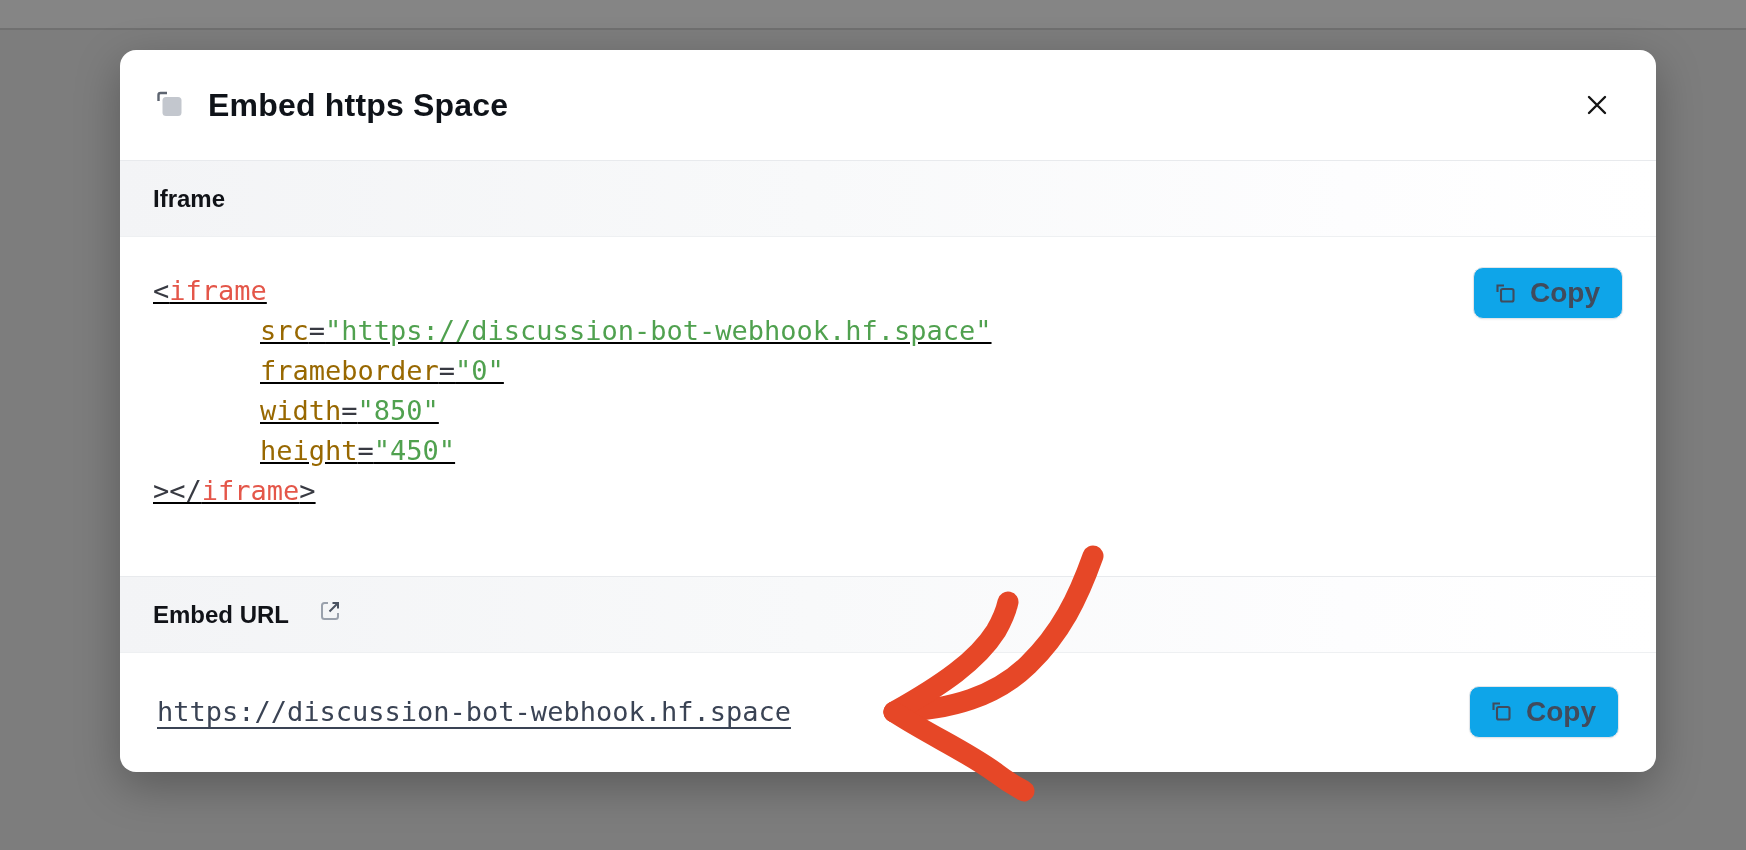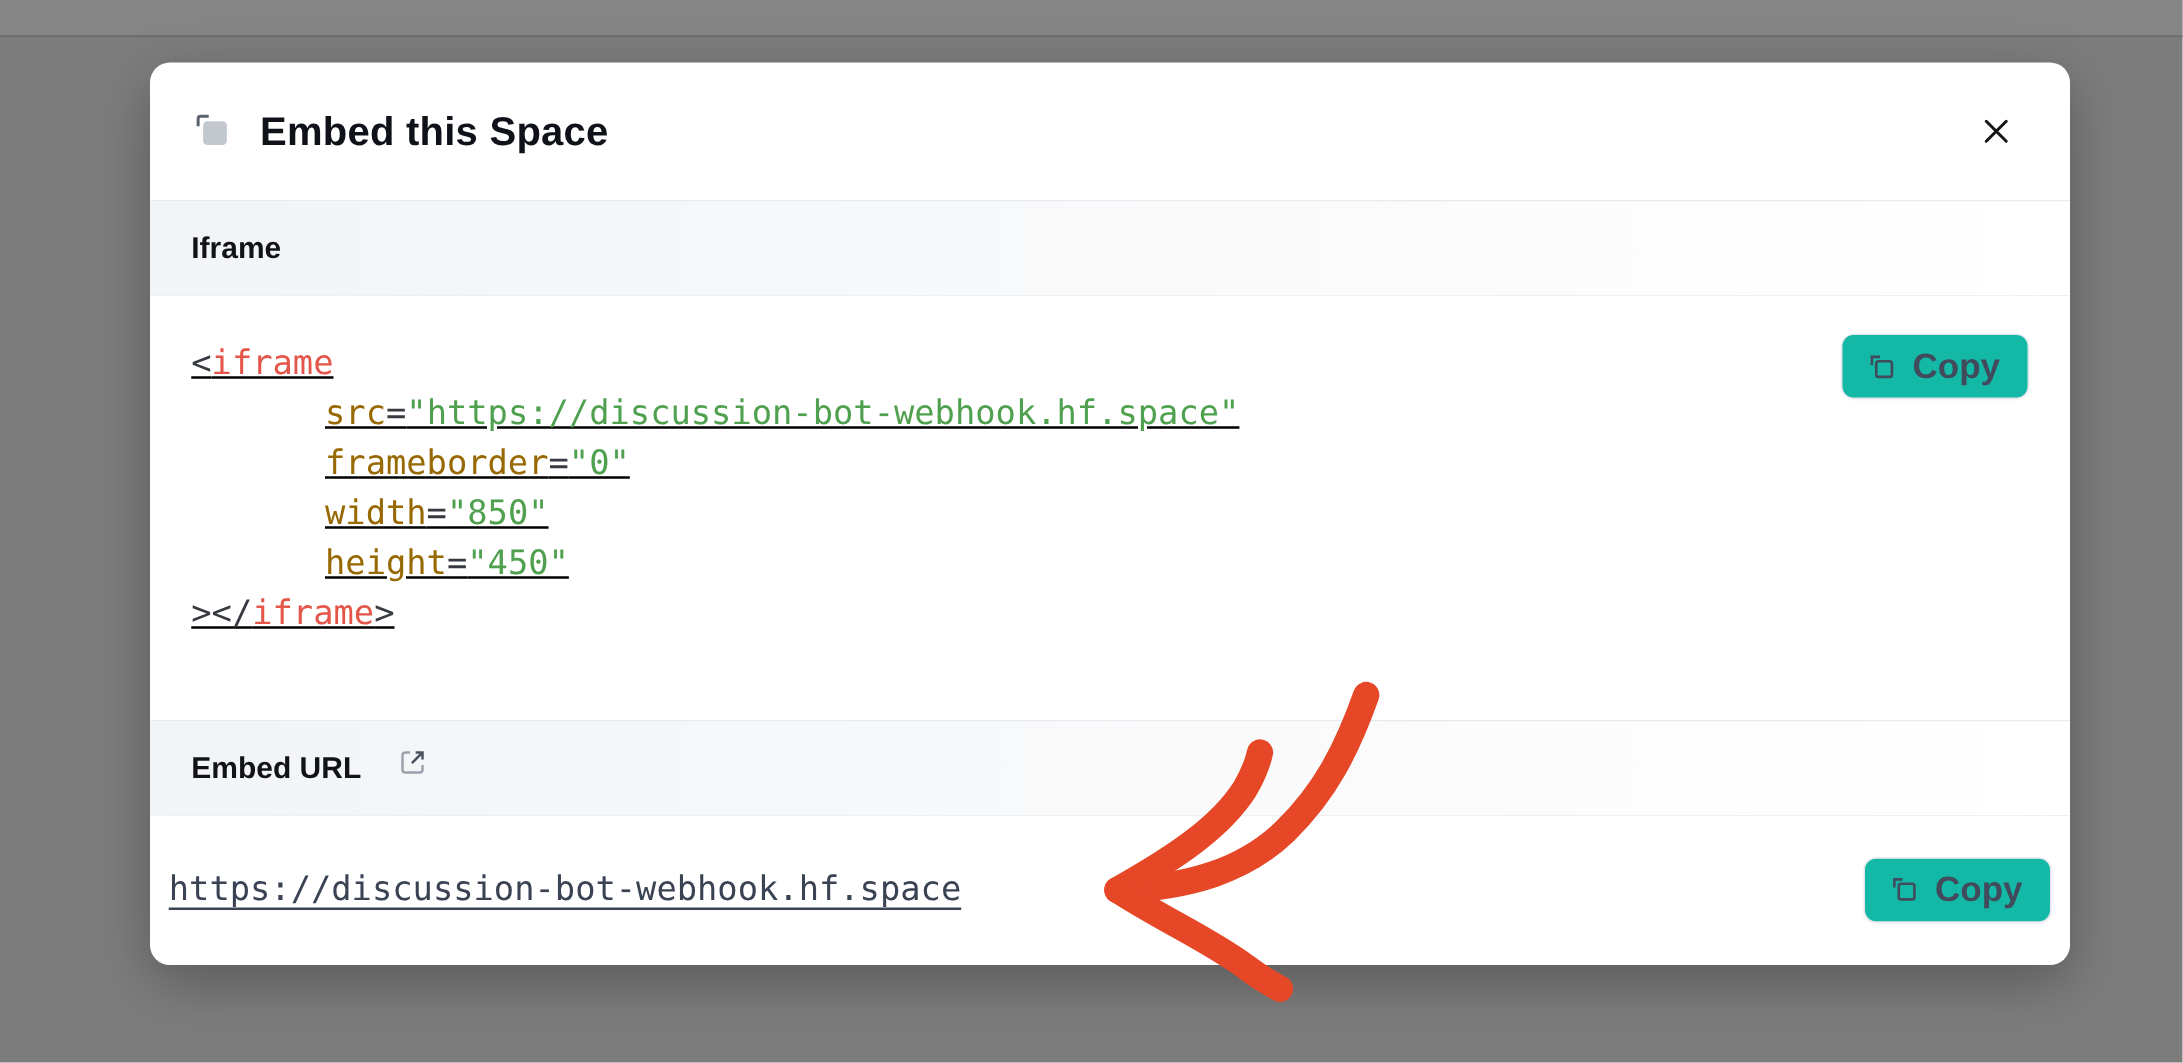--- a/index.html
+++ b/index.html
@@ -54,30 +54,30 @@
   .code .line { height:40px; }
   .code .ind { padding-left:66px; }
   .tok-punct { color:#383a42; }
   .tok-tag   { color:#e45649; }
   .tok-attr  { color:#986801;margin-left:41px; }
   .tok-str   { color:#50a14f; }
   
   .copy-btn {
     display:flex; align-items:center; gap:11px;
     height:52px; padding:0 22px 0 18px;
-    background:#14b8a6; border:1px solid #e2e5e9; border-radius:10px;
+    background:#0ea5e9; border:1px solid #e2e5e9; border-radius:10px;
     box-shadow:0 1px 2px rgba(16,24,40,0.05);
     font-family:"Liberation Sans", sans-serif;
     font-size:28px; font-weight:600; color:#414b5c; cursor:pointer;
   }
   .code-section .copy-btn { position:absolute; top:30px; right:33px; }
   
   .url-row {
     height:117px; display:flex; align-items:center;
-    justify-content:space-between; padding:0 15px;
+    justify-content:space-between; padding:0 37px;
     border-bottom-left-radius:16px; border-bottom-right-radius:16px; background:#fff;
   }
   .url-link {
     font-family:"DejaVu Sans Mono","Liberation Mono",monospace;
     font-size:27px; color:#3a4354; text-decoration:underline;
     text-underline-offset:6px; text-decoration-thickness:2px; cursor:pointer;
   }
   
   .arrow-overlay {
     position:absolute; left:860px; top:480px; width:300px; height:350px;
@@ -91,21 +91,21 @@
 
 <div class="modal">
 
   <div class="modal-header">
     <span class="header-icon">
       <svg width="32" height="32" viewBox="0 0 32 32">
         <path d="M5.5 14 L5.5 8 Q5.5 6 7.5 6 L14 6" fill="none" stroke="#5d6470" stroke-width="2.4"></path>
         <rect x="9.5" y="10" width="19" height="19" rx="3.5" fill="#c3c7ce"></rect>
       </svg>
     </span>
-    <span class="modal-title">Embed this Space</span>
+    <span class="modal-title">Embed https Space</span>
     <button class="close-btn" aria-label="Close">
       <svg width="34" height="34" viewBox="0 0 34 34">
         <path d="M9 9 L25 25 M25 9 L9 25" stroke="#141414" stroke-width="2.4" stroke-linecap="round"></path>
       </svg>
     </button>
   </div>
 
   <div class="section-bar">
     <span class="section-label">Iframe</span>
   </div>

